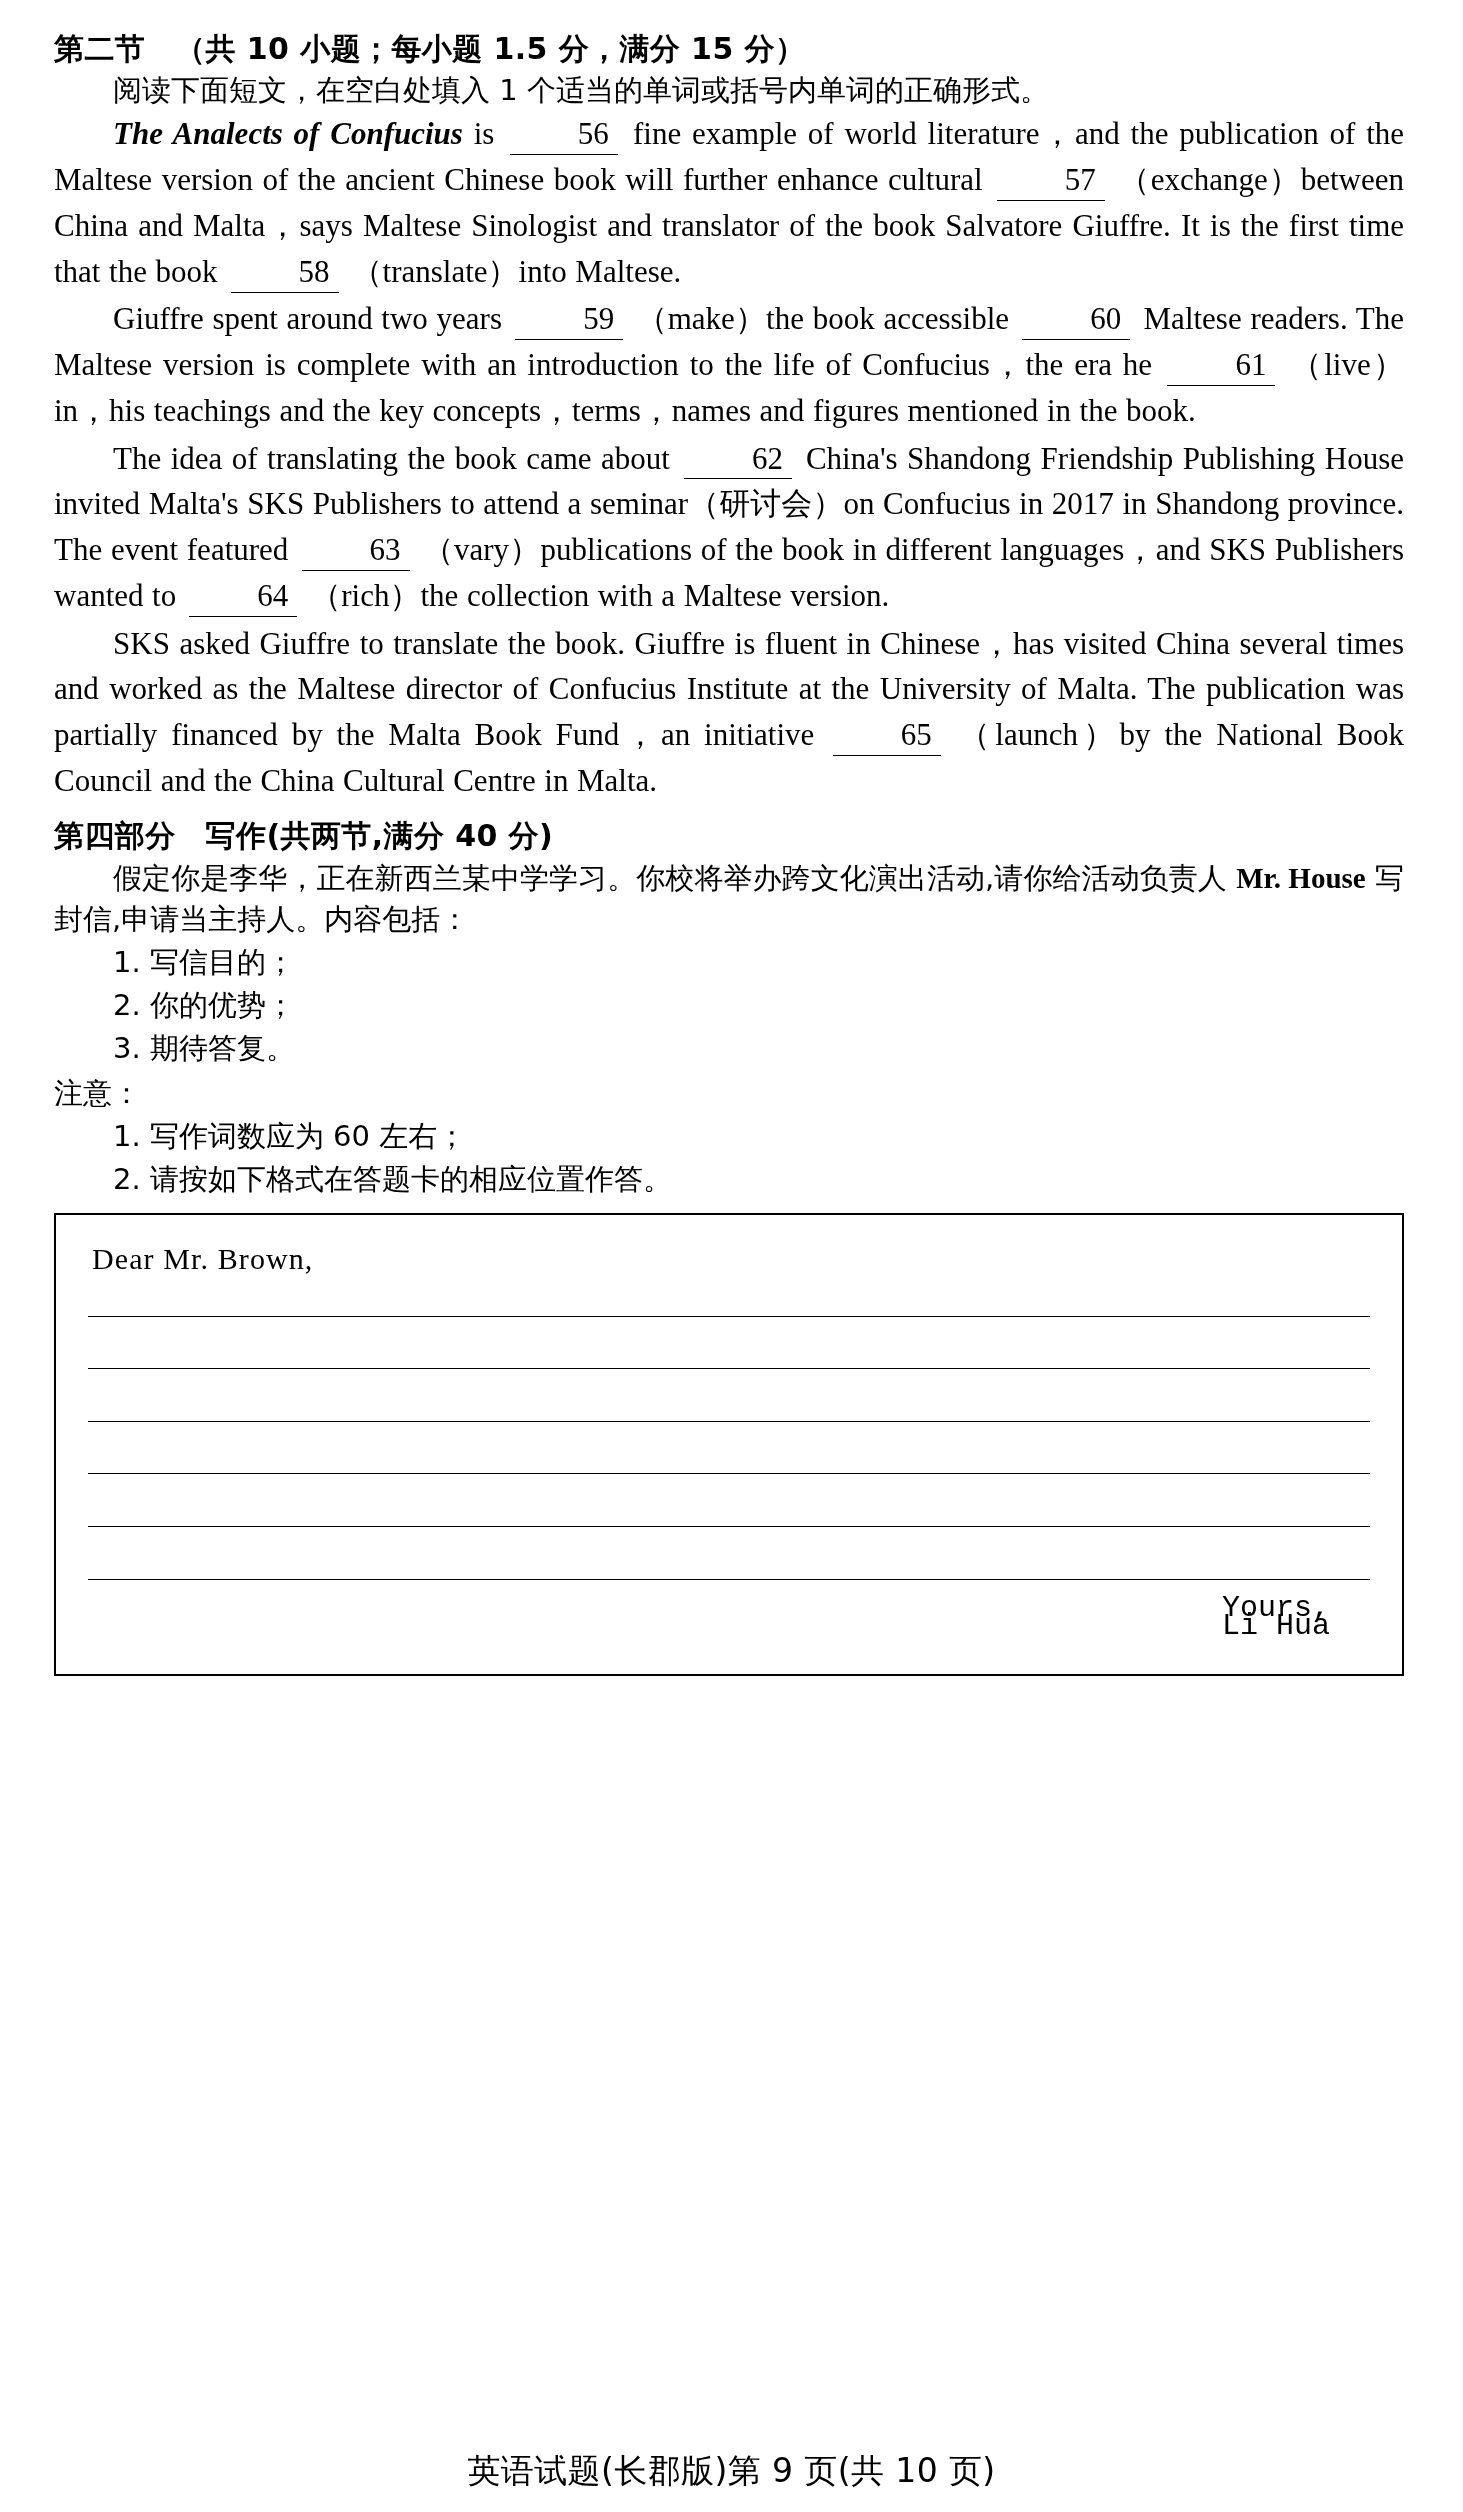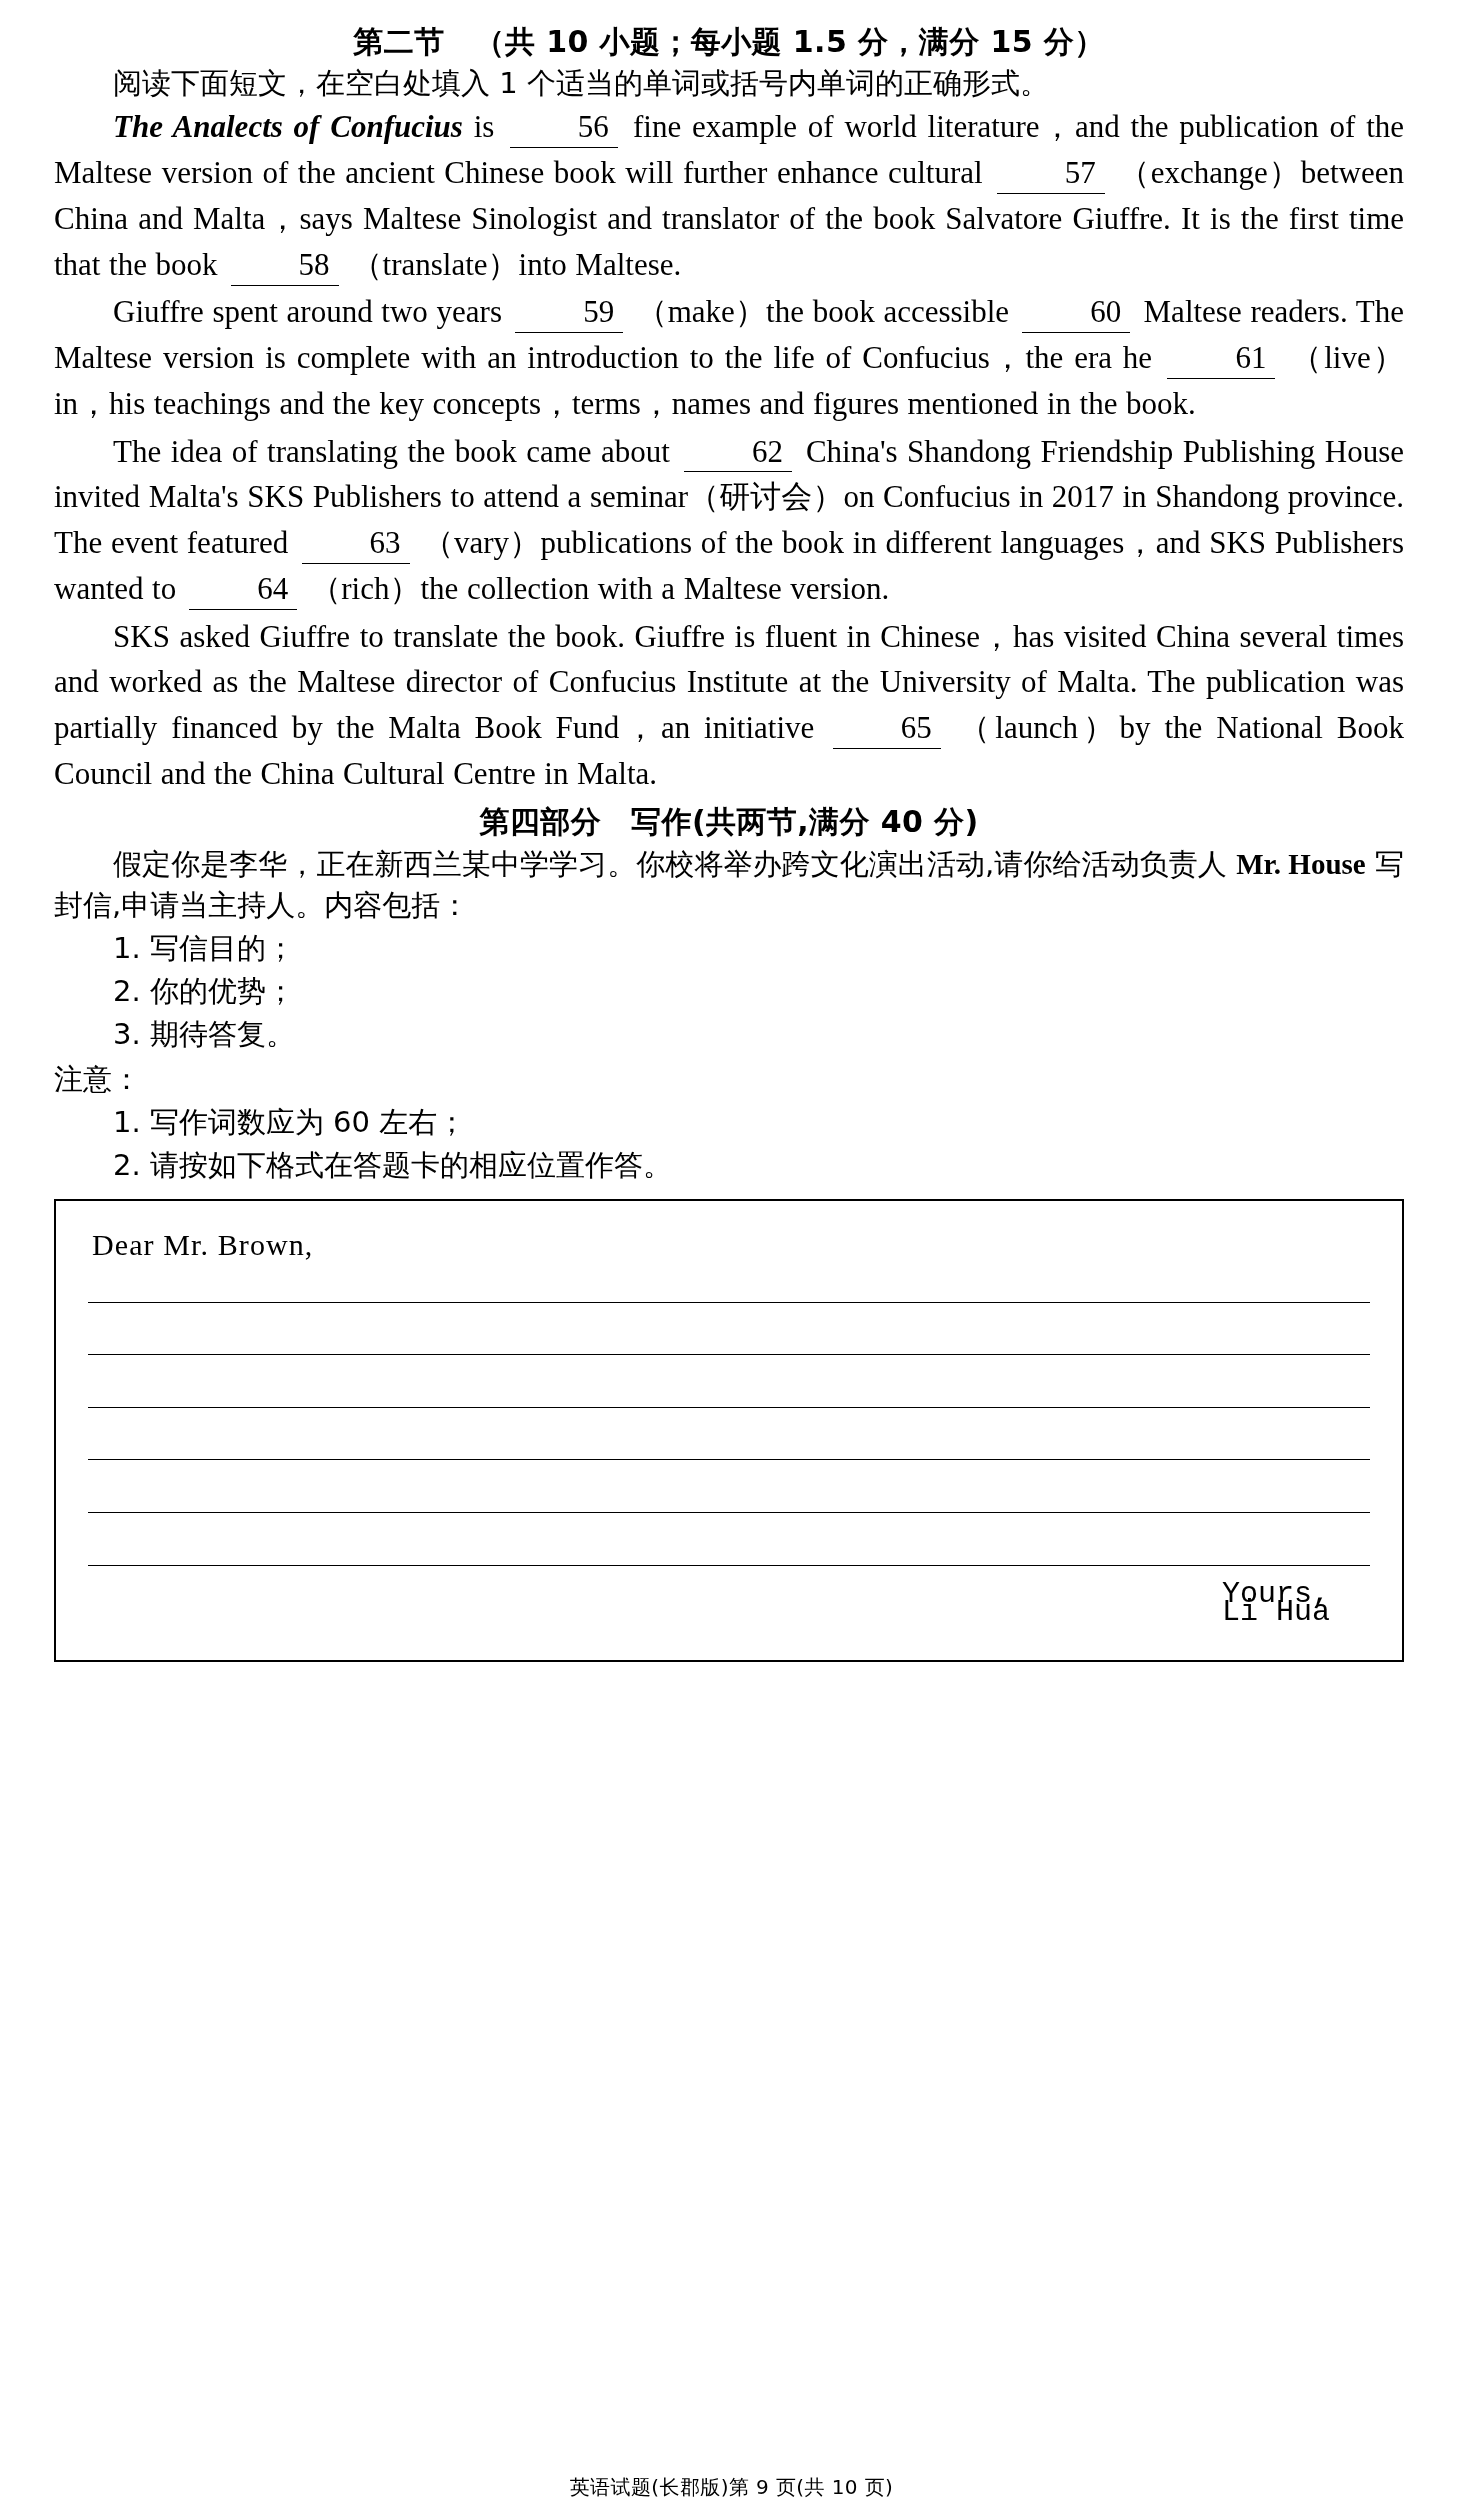--- a/index.html
+++ b/index.html
@@ -23,23 +23,22 @@
     padding: 16.5px 59px 0 54px;
   }
 
   
   .section-head {
     font-family: "Liberation Sans", "DejaVu Sans", sans-serif;
     font-weight: bold;
     font-size: 30px;
     line-height: 1.30;
     letter-spacing: 0.4px;
-    margin: 5px 0 3px 0;
+    margin: 12px 0 3px 0;
     white-space: nowrap;
-    text-align: center;
   }
   .section-head .cjk {
     font-family: "DejaVu Sans", "Liberation Sans", sans-serif;
     font-weight: bold;
   }
   .section-head .gap-md { display:inline-block; width: 30px; }
 
   .instr {
     font-family: "DejaVu Sans", "Liberation Sans", sans-serif;
     font-size: 29px;
@@ -137,24 +136,24 @@
     font-size: 30px;
     white-space: nowrap;
     text-align: left;
   }
 
   
   .footer {
     position: absolute;
     left: 0;
     right: 0;
-    bottom: 11px;
+    bottom: 18px;
     text-align: center;
     font-family: "DejaVu Sans", "Liberation Sans", sans-serif;
-    font-size: 20px;
+    font-size: 33px;
     letter-spacing: 0.4px;
   }
 </style>
 </head>
 <body>
 
 <div class="page">
 
   <div class="section-head"><span class="cjk">第二节</span><span class="gap-md"></span><span class="cjk">（共 10 小题；每小题 1.5 分，满分 15 分）</span></div>
 

